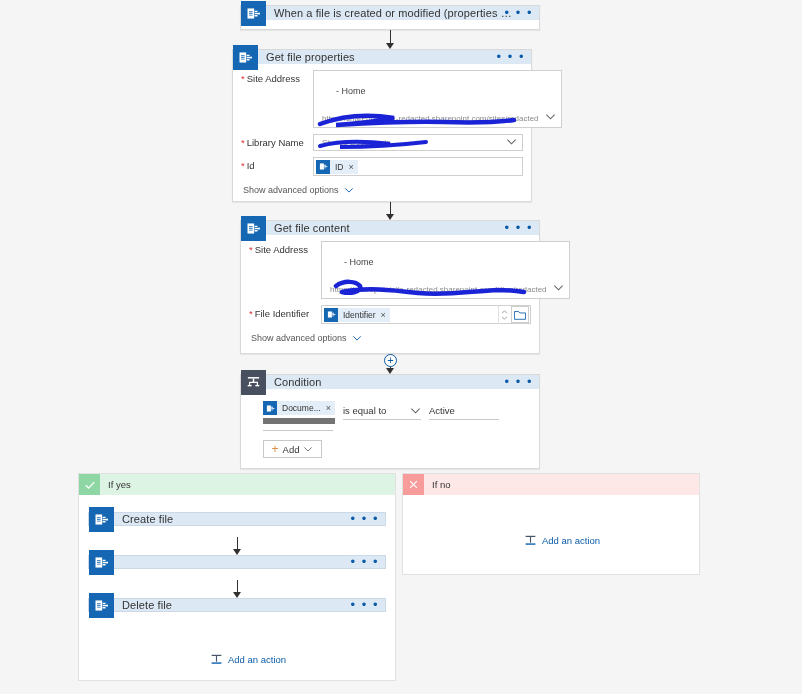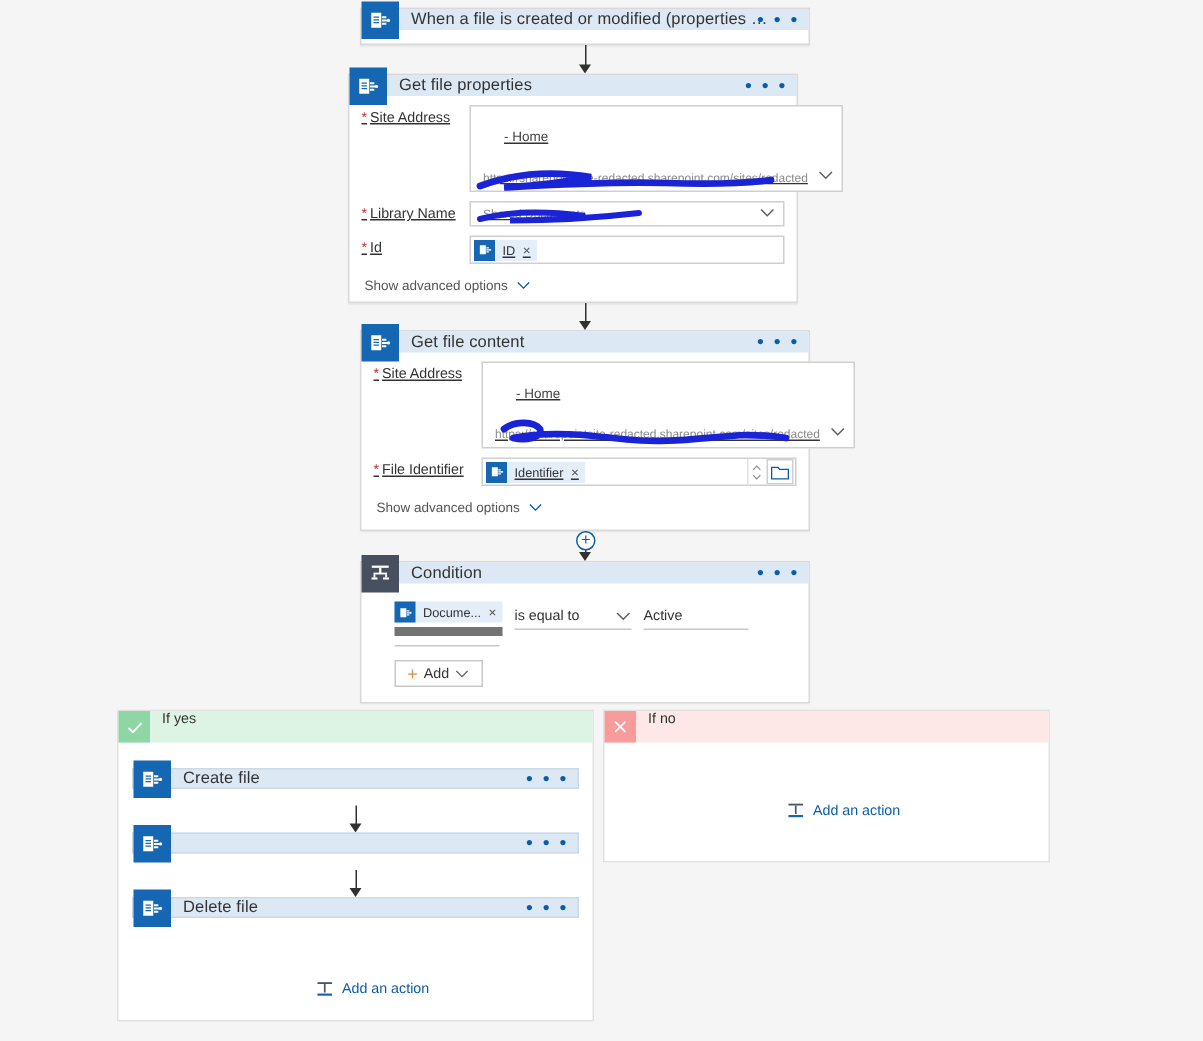--- a/index.html
+++ b/index.html
@@ -58,21 +58,21 @@
     width: 25px; height: 25px;
     flex: 0 0 25px;
     display: flex; align-items: center; justify-content: center;
   }
   .ic-sp { background: #1567b3; }
   .ic-cond { background: #484f5e; }
   .ic svg { display: block; }
 
   
   .card-body { padding: 6px 8px 8px 8px; }
-  .field-row { display: flex; align-items: flex-start; margin-bottom: 3px; text-decoration: underline; }
+  .field-row { display: flex; align-items: flex-start; margin-bottom: 3px; }
   .field-label {
     width: 72px;
     flex: 0 0 72px;
     font-size: 9.5px;
     color: #333;
     padding-top: 3px;
     line-height: 12px;
   }
   .req { color: #d13438; margin-right: 2px; }
   .field-ctrl { flex: 1; position: relative; }
@@ -237,21 +237,21 @@
   .plus-orange { color: #d98f4a; font-size: 12px; line-height: 10px; }
 
   
   .branch {
     position: absolute;
     background: #ffffff;
     border: 1px solid #e1e1e1;
   }
   .branch-header {
     height: 21px;
-    display: flex; 
+    display: flex; align-items: center;
   }
   .branch-header.yes { background: #ddf3e4; }
   .branch-header.no  { background: #fde7e7; }
   .branch-badge {
     width: 21px; height: 21px;
     flex: 0 0 21px;
     display: flex; align-items: center; justify-content: center;
   }
   .branch-badge.yes { background: #8ed6a4; }
   .branch-badge.no  { background: #f79b9b; }

